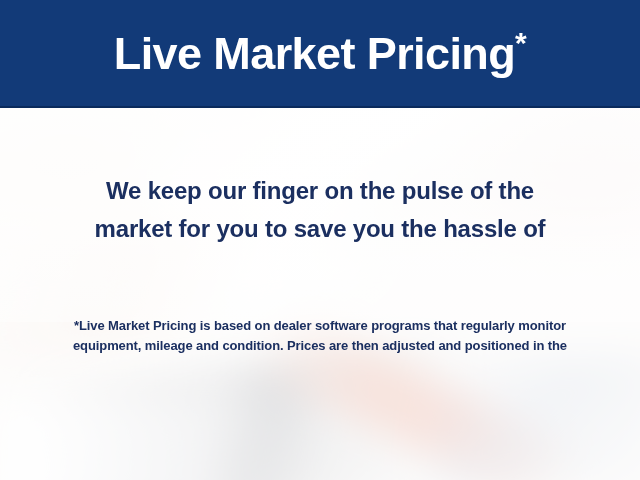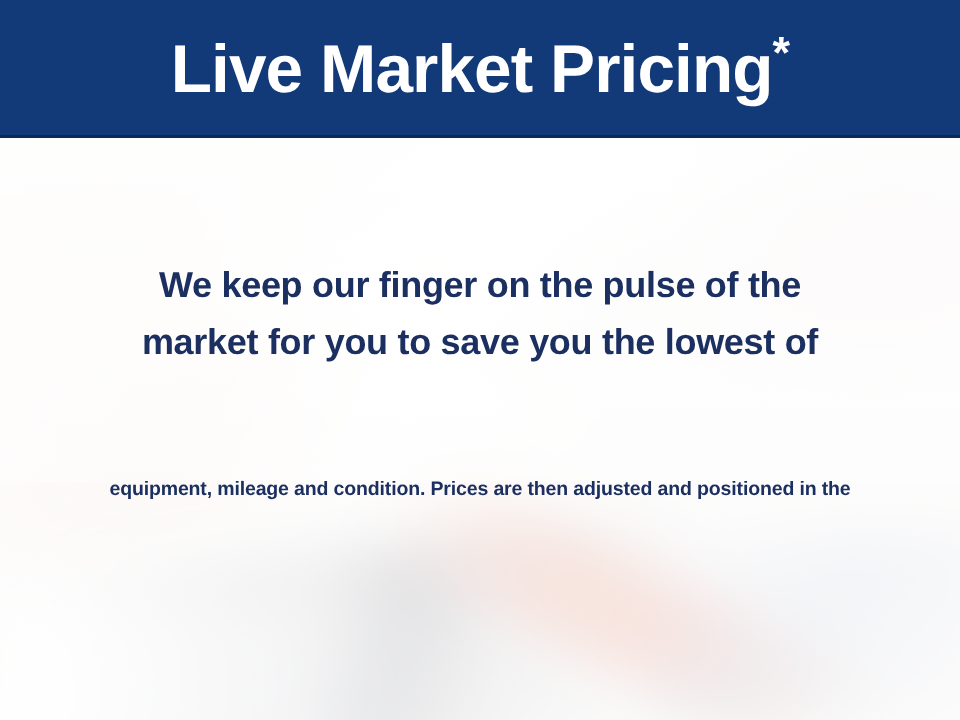--- a/index.html
+++ b/index.html
@@ -96,21 +96,21 @@
     left: 0; top: 0;
     width: 640px; height: 230px;
     background: linear-gradient(to bottom, rgba(255,255,255,0.80) 0%, rgba(255,255,255,0.62) 60%, rgba(255,255,255,0.40) 100%);
   }
 
   
   .header-banner {
     position: absolute;
     left: 0; top: 0;
     width: 640px;
-    height: 92px;
+    height: 108px;
     background: #123a78;
     border-bottom: 2px solid #0a2a5c;
     box-sizing: border-box;
     display: flex;
     align-items: center;
     justify-content: center;
   }
   .header-title {
     color: #ffffff;
     font-size: 45px;
@@ -178,20 +178,21 @@
   </div>
 
   <div class="header-banner">
     <div class="header-title">
       <span>Live Market Pricing</span><span class="star">*</span>
     </div>
   </div>
 
   <div class="headline">
     <span class="hl-line">We keep our finger on the pulse of the</span>
-    <span class="hl-line">market for you to save you the lowest of</span>
+    <span class="hl-line">market for you to save you the hassle of</span>
   </div>
 
   <div class="disclaimer">
+    <span class="dc-line">*Live Market Pricing is based on dealer software programs that regularly monitor</span>
     <span class="dc-line">equipment, mileage and condition. Prices are then adjusted and positioned in the</span>
   </div>
 
 </div>
 
 </body></html>

